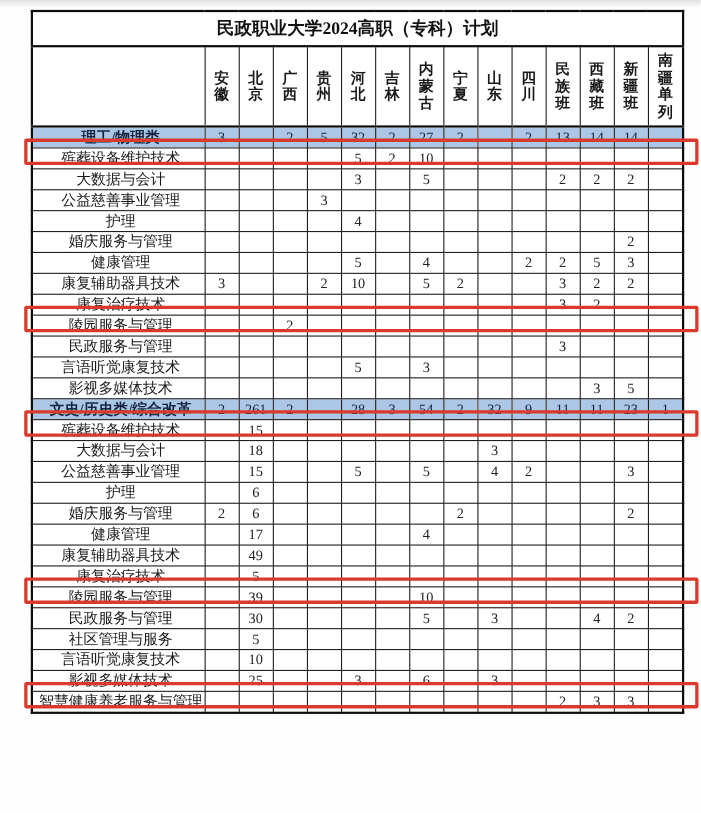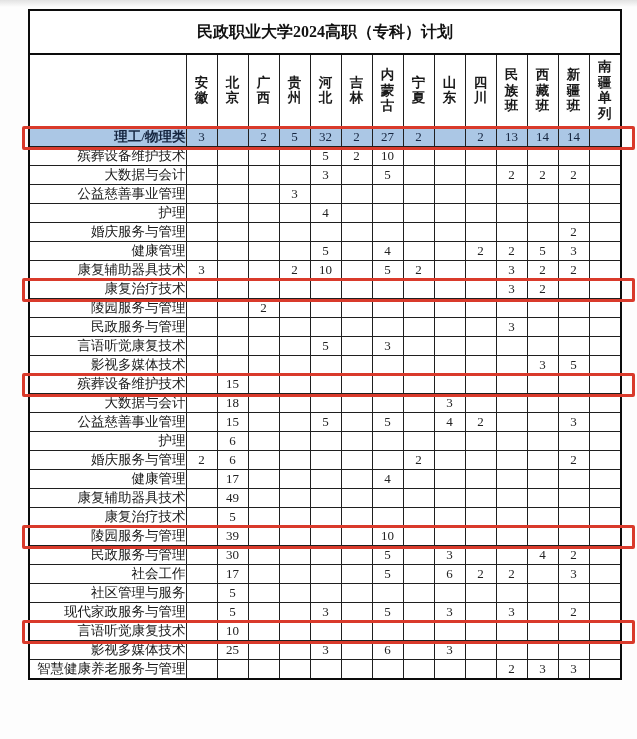--- a/index.html
+++ b/index.html
@@ -24,38 +24,38 @@
   }
   table{
     border-collapse:collapse;table-layout:fixed;width:592px;
     border:2px solid #0c0c0c;
   }
   td,th{
     border:1px solid var(--grid);
     overflow:hidden;white-space:nowrap;
   }
   .title-cell{
-    height:44px;text-align:center;font-weight:bold;font-size:16px;
+    height:32px;text-align:center;font-weight:bold;font-size:16px;
     color:#111;border-bottom:2px solid #0c0c0c;background:#fff;
   }
   th.colhead{
     height:73px;vertical-align:middle;text-align:center;
     font-weight:600;font-size:13.5px;color:#1a1a1a;background:#fff;
     border-bottom:2px solid #0c0c0c;
   }
   th.corner{background:#fff;border-bottom:2px solid #0c0c0c;}
   th.colhead .stack{
     display:inline-block;width:15px;word-break:break-all;
     line-height:1.15;white-space:normal;
   }
   td{
     height:18px;font-size:13px;text-align:center;color:#222;background:#fff;
   }
   td.label{
-    text-align:right;padding-left:4px;font-size:13.5px;color:#181818;
+    text-align:center;padding-left:4px;font-size:13.5px;color:#181818;
   }
   tr.section td{
     background:var(--section-bg);color:#15253f;
   }
   tr.section td.label{font-weight:bold;}
   .hl-box{
     position:absolute;
     border:3px solid var(--hl-color);
     border-radius:2px;
     pointer-events:none;
@@ -311,20 +311,37 @@
           <td></td>
           <td></td>
           <td></td>
           <td></td>
           <td></td>
           <td></td>
           <td>3</td>
           <td>5</td>
           <td></td>
         </tr>
+        <tr class="section">
+          <td class="label">文史/历史类/综合改革</td>
+          <td>2</td>
+          <td>261</td>
+          <td>2</td>
+          <td></td>
+          <td>28</td>
+          <td>3</td>
+          <td>54</td>
+          <td>2</td>
+          <td>32</td>
+          <td>9</td>
+          <td>11</td>
+          <td>11</td>
+          <td>23</td>
+          <td>1</td>
+        </tr>
         <tr class="">
           <td class="label">殡葬设备维护技术</td>
           <td></td>
           <td>15</td>
           <td></td>
           <td></td>
           <td></td>
           <td></td>
           <td></td>
           <td></td>
@@ -482,68 +499,34 @@
           <td>5</td>
           <td></td>
           <td>3</td>
           <td></td>
           <td></td>
           <td>4</td>
           <td>2</td>
           <td></td>
         </tr>
         <tr class="">
-          <td class="label">社会工作</td>
-          <td></td>
-          <td>17</td>
-          <td></td>
-          <td></td>
-          <td></td>
-          <td></td>
-          <td>5</td>
-          <td></td>
-          <td>6</td>
-          <td>2</td>
-          <td>2</td>
-          <td></td>
-          <td>3</td>
-          <td></td>
-        </tr>
-        <tr class="">
           <td class="label">社区管理与服务</td>
           <td></td>
           <td>5</td>
           <td></td>
           <td></td>
           <td></td>
           <td></td>
           <td></td>
           <td></td>
           <td></td>
           <td></td>
           <td></td>
           <td></td>
           <td></td>
-          <td></td>
-        </tr>
-        <tr class="">
-          <td class="label">现代家政服务与管理</td>
-          <td></td>
-          <td>5</td>
-          <td></td>
-          <td></td>
-          <td>3</td>
-          <td></td>
-          <td>5</td>
-          <td></td>
-          <td>3</td>
-          <td></td>
-          <td>3</td>
-          <td></td>
-          <td>2</td>
           <td></td>
         </tr>
         <tr class="">
           <td class="label">言语听觉康复技术</td>
           <td></td>
           <td>10</td>
           <td></td>
           <td></td>
           <td></td>
           <td></td>

